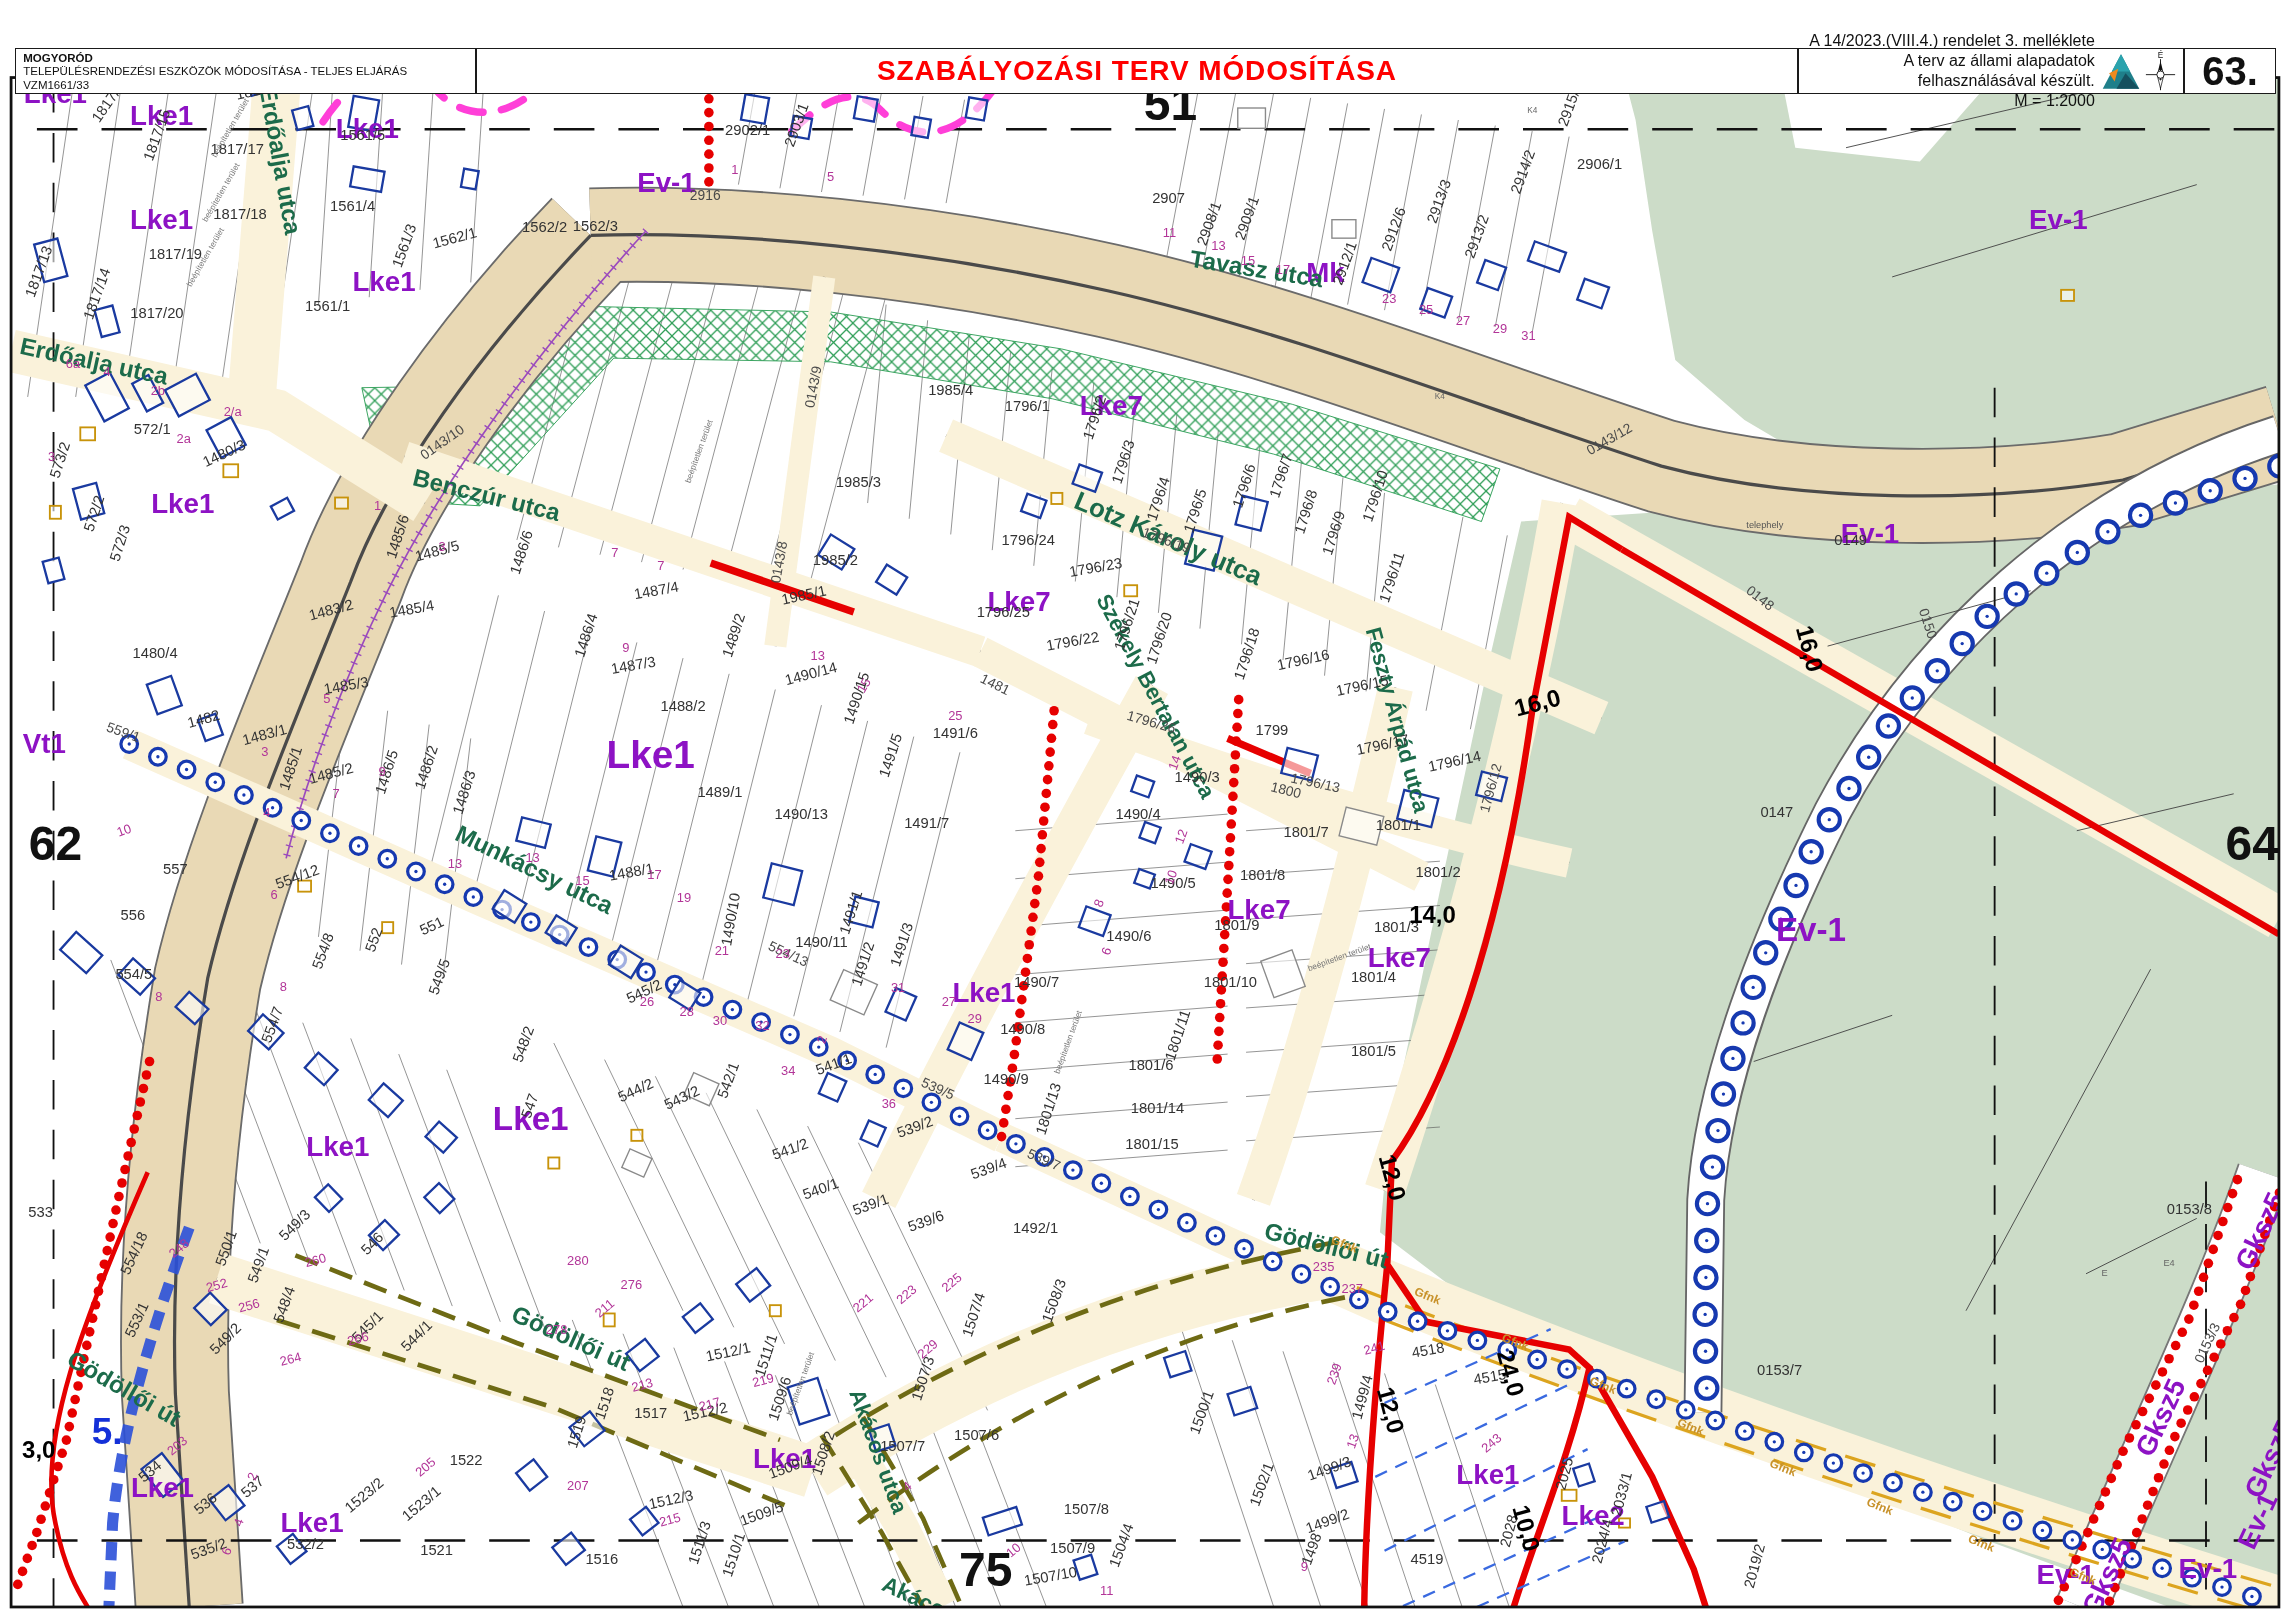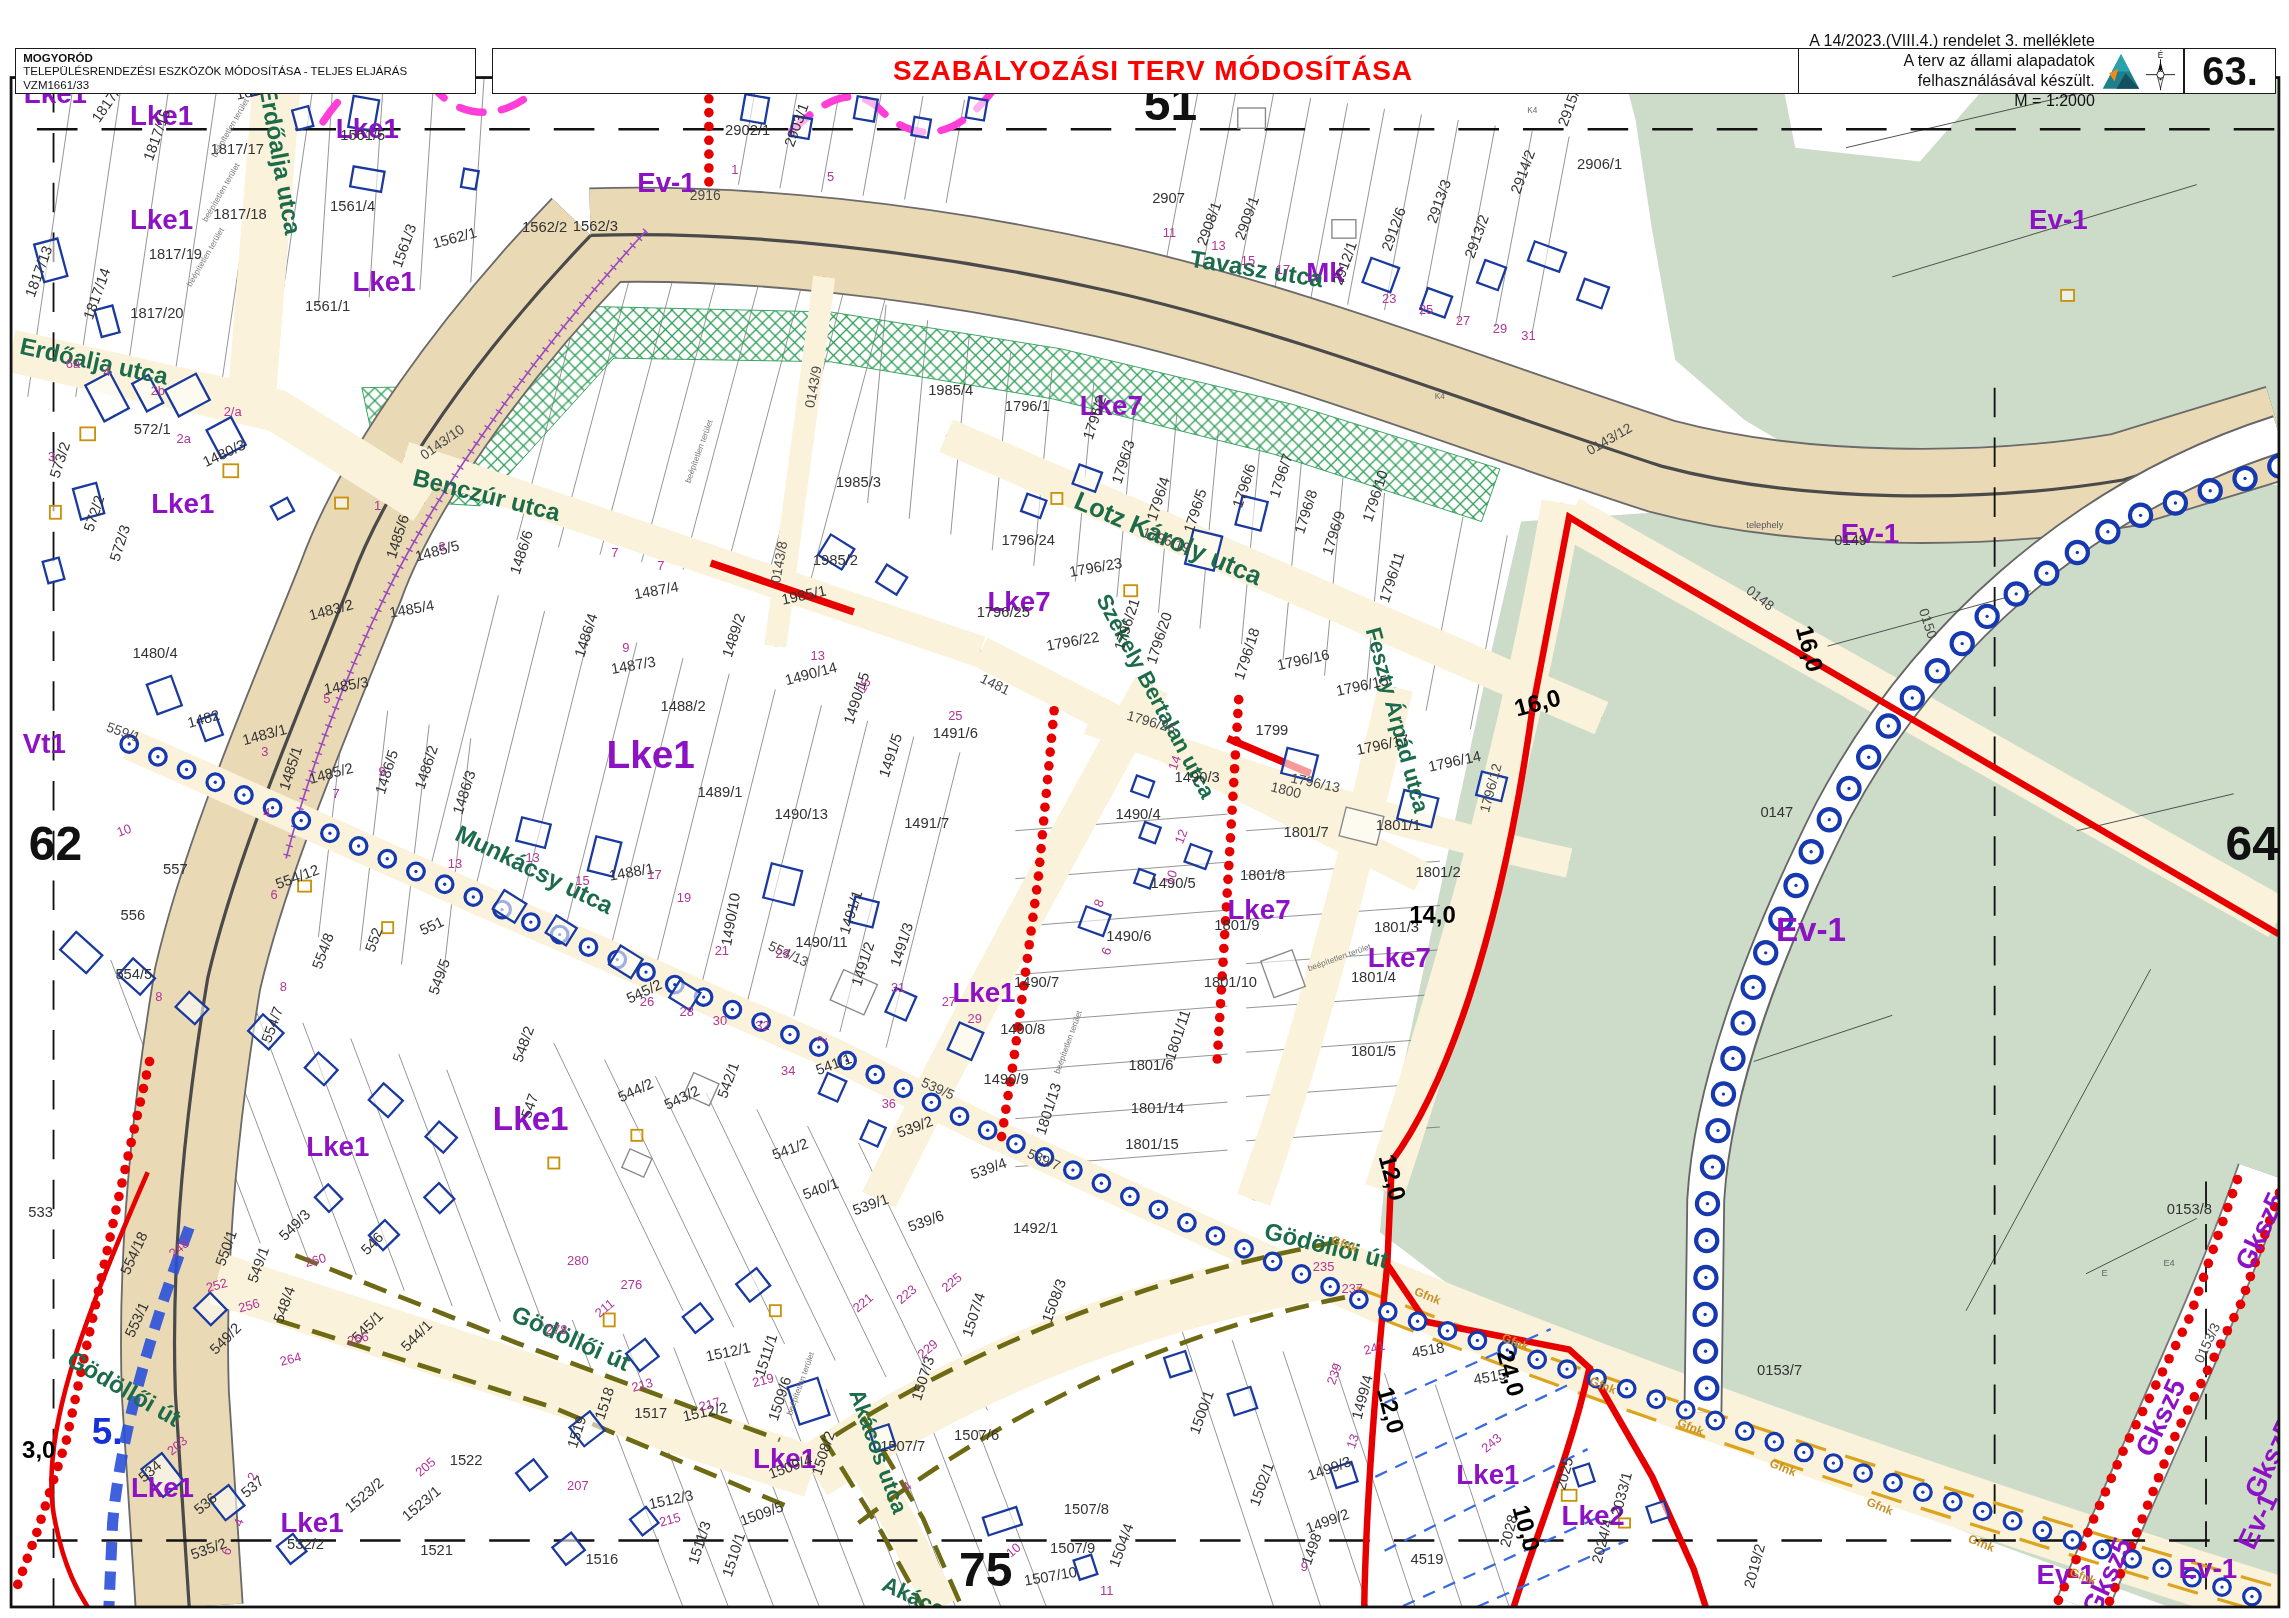--- a/index.html
+++ b/index.html
@@ -1,20 +1,20 @@
 <!DOCTYPE html>
 <html style="font-size:14.8px"><head>
 <meta charset="utf-8">
 <style>
   html,body{margin:0;padding:0;background:#fff;}
   body{width:2290px;height:1619px;position:relative;font-family:"Liberation Sans",sans-serif;overflow:hidden;}
   .hdr-box{position:absolute;top:28px;height:46px;border:1.8px solid #1a1a1a;background:#fff;box-sizing:border-box;margin-top:20px;}
   #hdr-left{left:14.8px;width:461px;padding:2.8px 7.4px;font-size:11.5px;line-height:1.18;color:#111;}
   #hdr-left .l1{font-weight:bold;}
-  #hdr-title{left:492px;width:1322px;display:flex;align-items:center;justify-content:center;}
+  #hdr-title{left:476px;width:1322px;display:flex;align-items:center;justify-content:center;}
   #hdr-title span{color:#f00;font-weight:bold;font-size:28px;letter-spacing:0.9px;}
   #hdr-right{left:1798px;width:386px;display:flex;align-items:center;padding:1.8px 3.7px;}
   #hdr-right .txt{flex:1;text-align:right;font-size:16px;line-height:1.25;color:#111;padding-right:5.5px;}
   #hdr-page{left:2184px;width:92px;display:flex;align-items:center;justify-content:center;}
   #hdr-page span{font-size:40px;font-weight:bold;color:#111;}
   #map-wrap{position:absolute;left:0;top:0;width:2290px;height:1619px;}
   svg text{font-family:"Liberation Sans",sans-serif;}
 </style>
 </head>
 <body>

